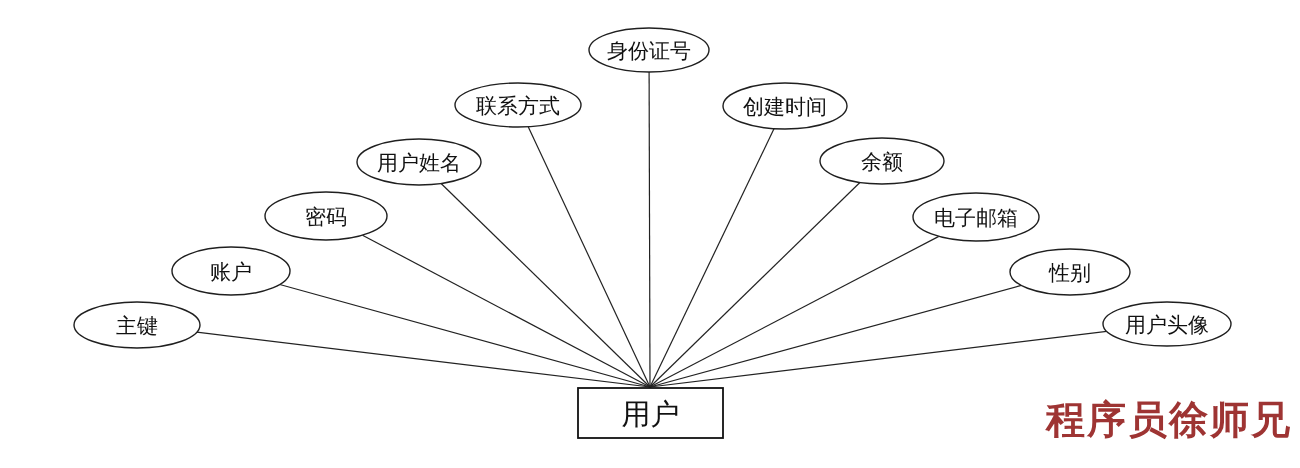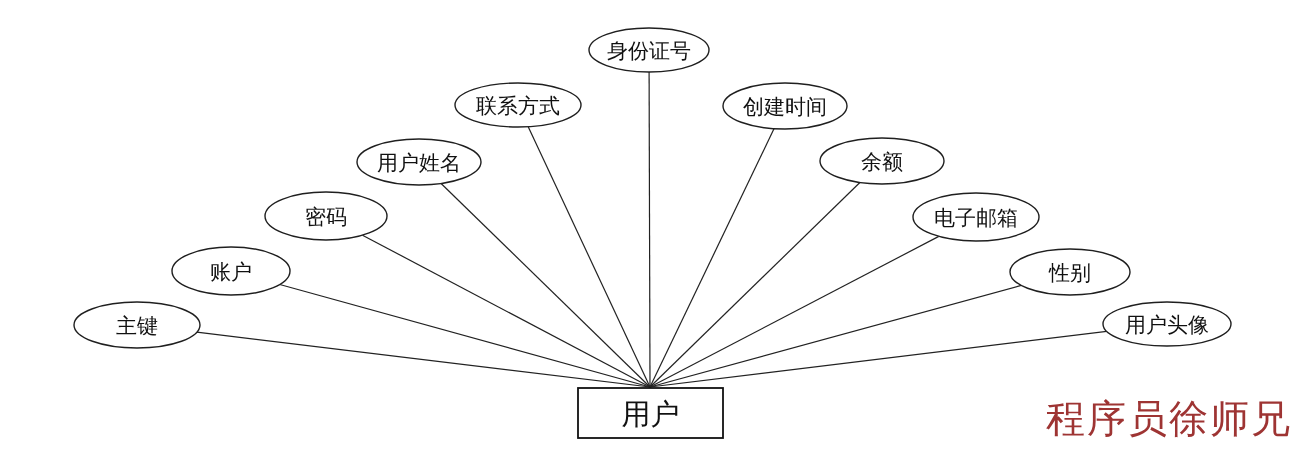--- a/index.html
+++ b/index.html
@@ -48,21 +48,21 @@
     font-size: 29px;
     fill: #111111;
     text-anchor: middle;
     dominant-baseline: central;
   }
   .watermark {
     position: absolute;
     right: 8px;
     top: 398px;
     font-family: "DejaVu Serif", "Liberation Serif", serif;
-    font-weight: normal;
+    font-weight: bold;
     font-size: 39px;
     letter-spacing: 2px;
     line-height: 1.1;
     color: var(--watermark-color, #9e3433);
     white-space: nowrap;
     user-select: none;
   }
 </style>
 </head>
 <body>

